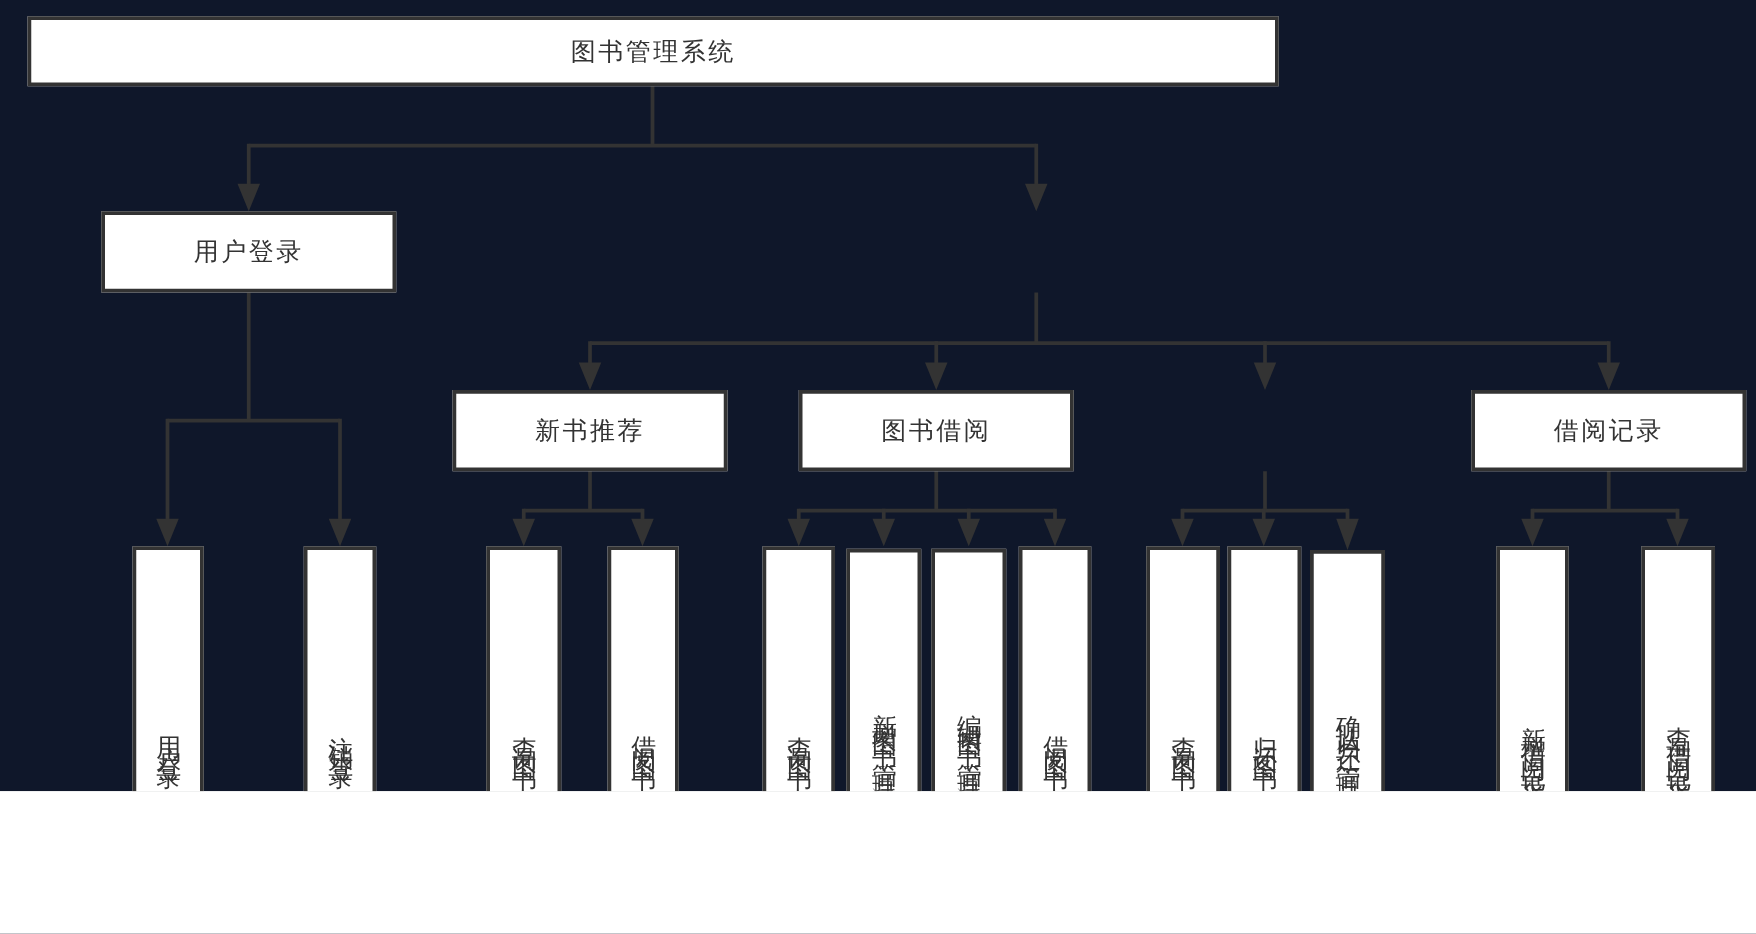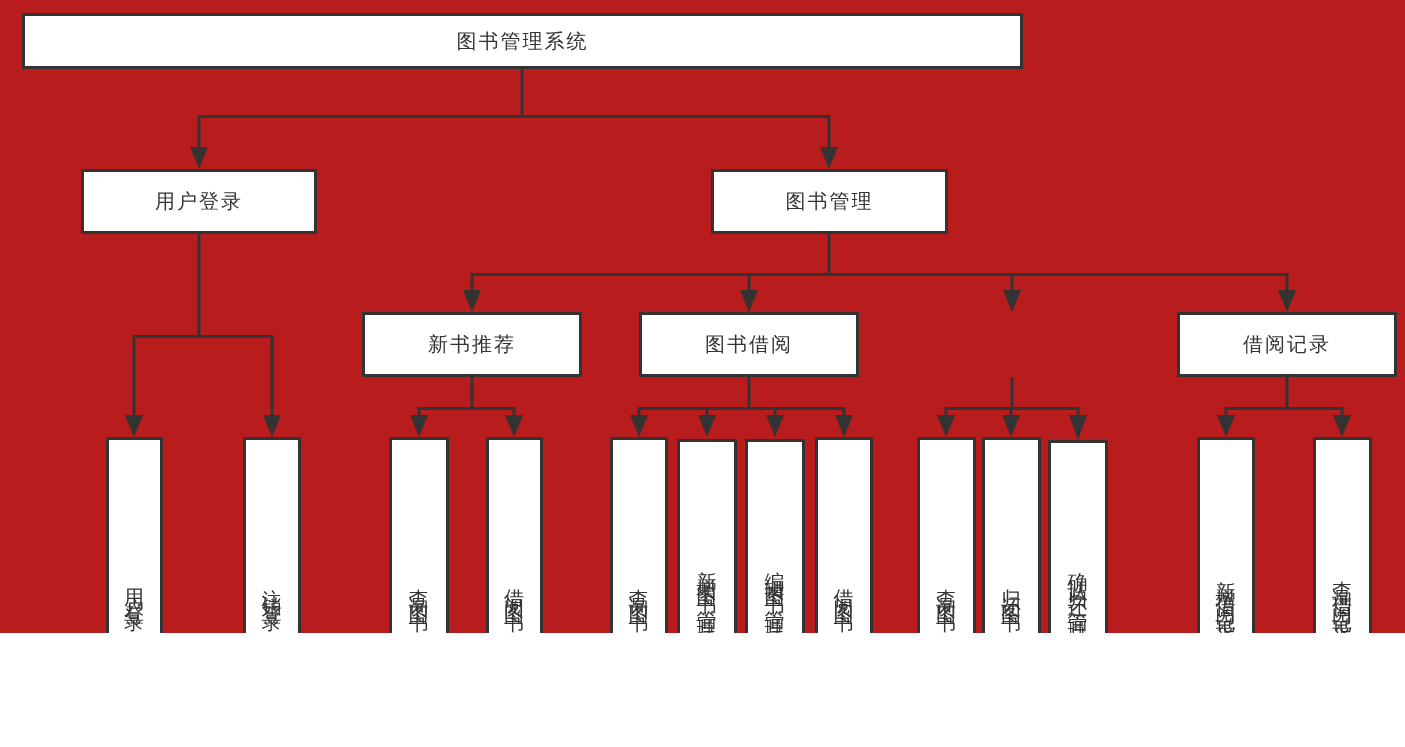--- a/index.html
+++ b/index.html
@@ -1,17 +1,17 @@
 <!DOCTYPE html>
 <html><head>
 <meta charset="utf-8">
 <style>
   html,body{margin:0;padding:0;background:#fff;}
   #canvas{
-    position:relative;width:1405px;height:633px;background:#b91c1c;
+    position:relative;width:1405px;height:633px;background:#0f172a;
     font-family:"Liberation Sans","DejaVu Sans",sans-serif;overflow:hidden;
   }
   .node{
     position:absolute;box-sizing:border-box;background:#fff;
     border:3px solid #333;color:#333;
     display:flex;align-items:center;justify-content:center;
     font-size:20px;letter-spacing:2px;z-index:2;
   }
   .vnode{
     writing-mode:vertical-rl;text-orientation:mixed;
@@ -105,21 +105,20 @@
       <line x1="1226" y1="407" x2="1226" y2="418"></line>
       <path d="M1217,415 L1235,415 L1226,437 Z"></path>
       <line x1="1342" y1="407" x2="1342" y2="418"></line>
       <path d="M1333,415 L1351,415 L1342,437 Z"></path>
     </g>
   </svg>
 
   <div class="node" style="left:22px;top:13px;width:1001px;height:56px;">图书管理系统</div>
 
   <div class="node" style="left:81px;top:169px;width:236px;height:65px;">用户登录</div>
-  <div class="node" style="left:711px;top:169px;width:237px;height:65px;">图书管理</div>
 
   <div class="node" style="left:362px;top:312px;width:220px;height:65px;">新书推荐</div>
   <div class="node" style="left:639px;top:312px;width:220px;height:65px;">图书借阅</div>
   <div class="node" style="left:1177px;top:312px;width:220px;height:65px;">借阅记录</div>
 
   <div class="node vnode" style="left:106px;top:437px;width:57px;height:297px;">用户登录</div>
   <div class="node vnode" style="left:243px;top:437px;width:58px;height:297px;">注销登录</div>
 
   <div class="node vnode" style="left:389px;top:437px;width:60px;height:297px;">查询图书</div>
   <div class="node vnode" style="left:486px;top:437px;width:57px;height:297px;">借阅图书</div>

